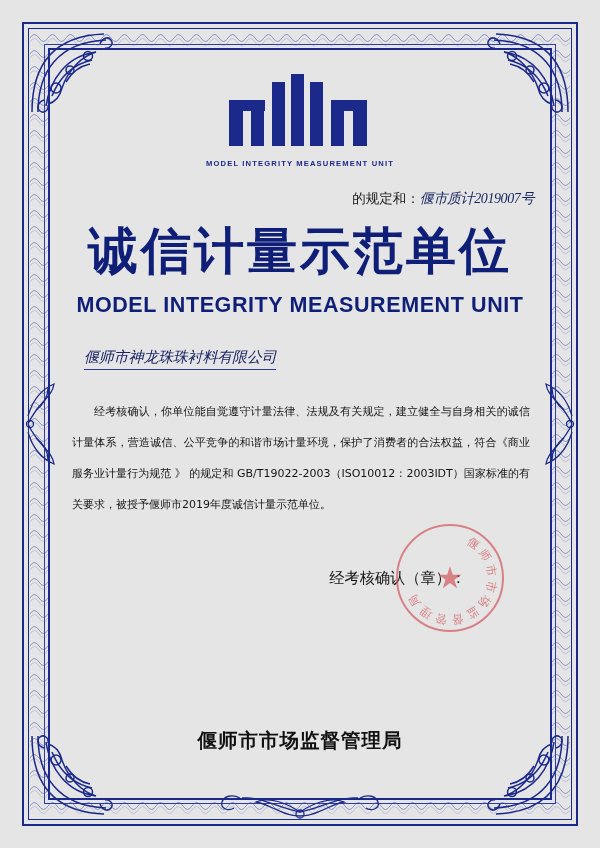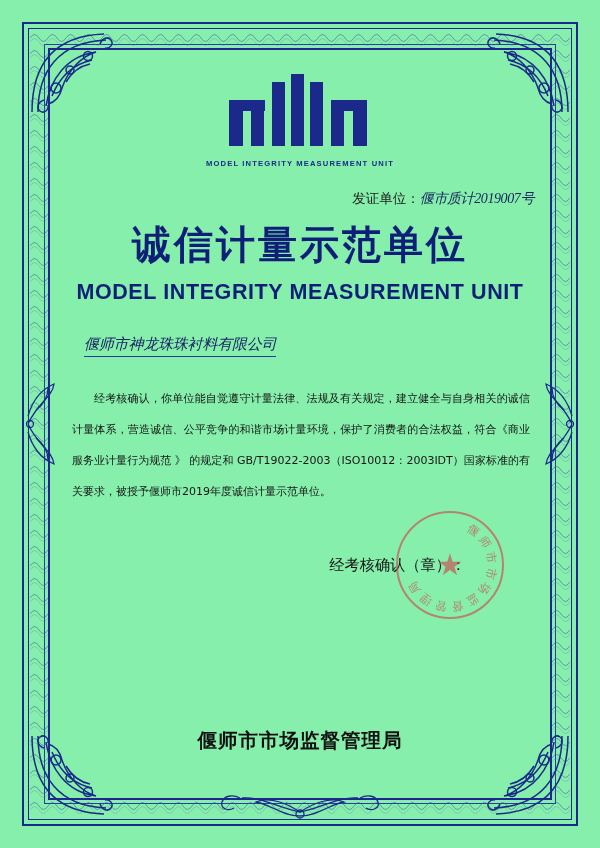--- a/index.html
+++ b/index.html
@@ -10,21 +10,21 @@
   body {
     width: 600px;
     height: 848px;
     font-family: "Liberation Sans", sans-serif;
     overflow: hidden;
   }
   .certificate {
     position: relative;
     width: 600px;
     height: 848px;
-    background: #86efac;
+    background: #e5e5e5;
     box-sizing: border-box;
   }
   
   .frame-outer {
     position: absolute;
     left: 22px; top: 22px; right: 22px; bottom: 22px;
     border: 2px solid #1b2a8a;
     box-sizing: border-box;
   }
   .frame-mid {
@@ -108,21 +108,21 @@
     font-size: 14px;
     color: #16235f;
     font-style: italic;
     letter-spacing: -0.4px;
     border-bottom: 1px solid transparent;
   }
   .title-cn {
     margin-top: 10px;
     text-align: center;
     font-family: "DejaVu Sans", sans-serif;
-    font-size: 39px;
+    font-size: 50px;
     font-weight: bold;
     letter-spacing: 3px;
     color: #0f1f78;
   }
   .title-en {
     margin-top: 8px;
     text-align: center;
     font-family: "Liberation Sans", sans-serif;
     font-size: 21.5px;
     font-weight: bold;
@@ -323,21 +323,21 @@
             <rect x="104" y="38" width="13" height="36"></rect>
             <rect x="104" y="28" width="36" height="11"></rect>
             <rect x="126" y="28" width="14" height="46"></rect>
           </g>
         </svg>
       </span>
       <div class="logo-sub">MODEL INTEGRITY MEASUREMENT UNIT</div>
     </div>
 
     <div class="cert-no-row">
-      <span class="cert-no-label">发证单位：</span><span class="cert-no-value">偃市质计2019007号</span>
+      <span class="cert-no-label">的规定和：</span><span class="cert-no-value">偃市质计2019007号</span>
     </div>
 
     <div class="title-cn">诚信计量示范单位</div>
     <div class="title-en">MODEL INTEGRITY MEASUREMENT UNIT</div>
 
     <div class="recipient">偃师市神龙珠珠衬料有限公司</div>
 
     <div class="body-text">经考核确认，你单位能自觉遵守计量法律、法规及有关规定，建立健全与自身相关的诚信计量体系，营造诚信、公平竞争的和谐市场计量环境，保护了消费者的合法权益，符合《商业 服务业计量行为规范 》 的规定和 GB/T19022-2003（ISO10012：2003IDT）国家标准的有关要求，被授予偃师市2019年度诚信计量示范单位。</div>
 
     <div class="issuer-row">

